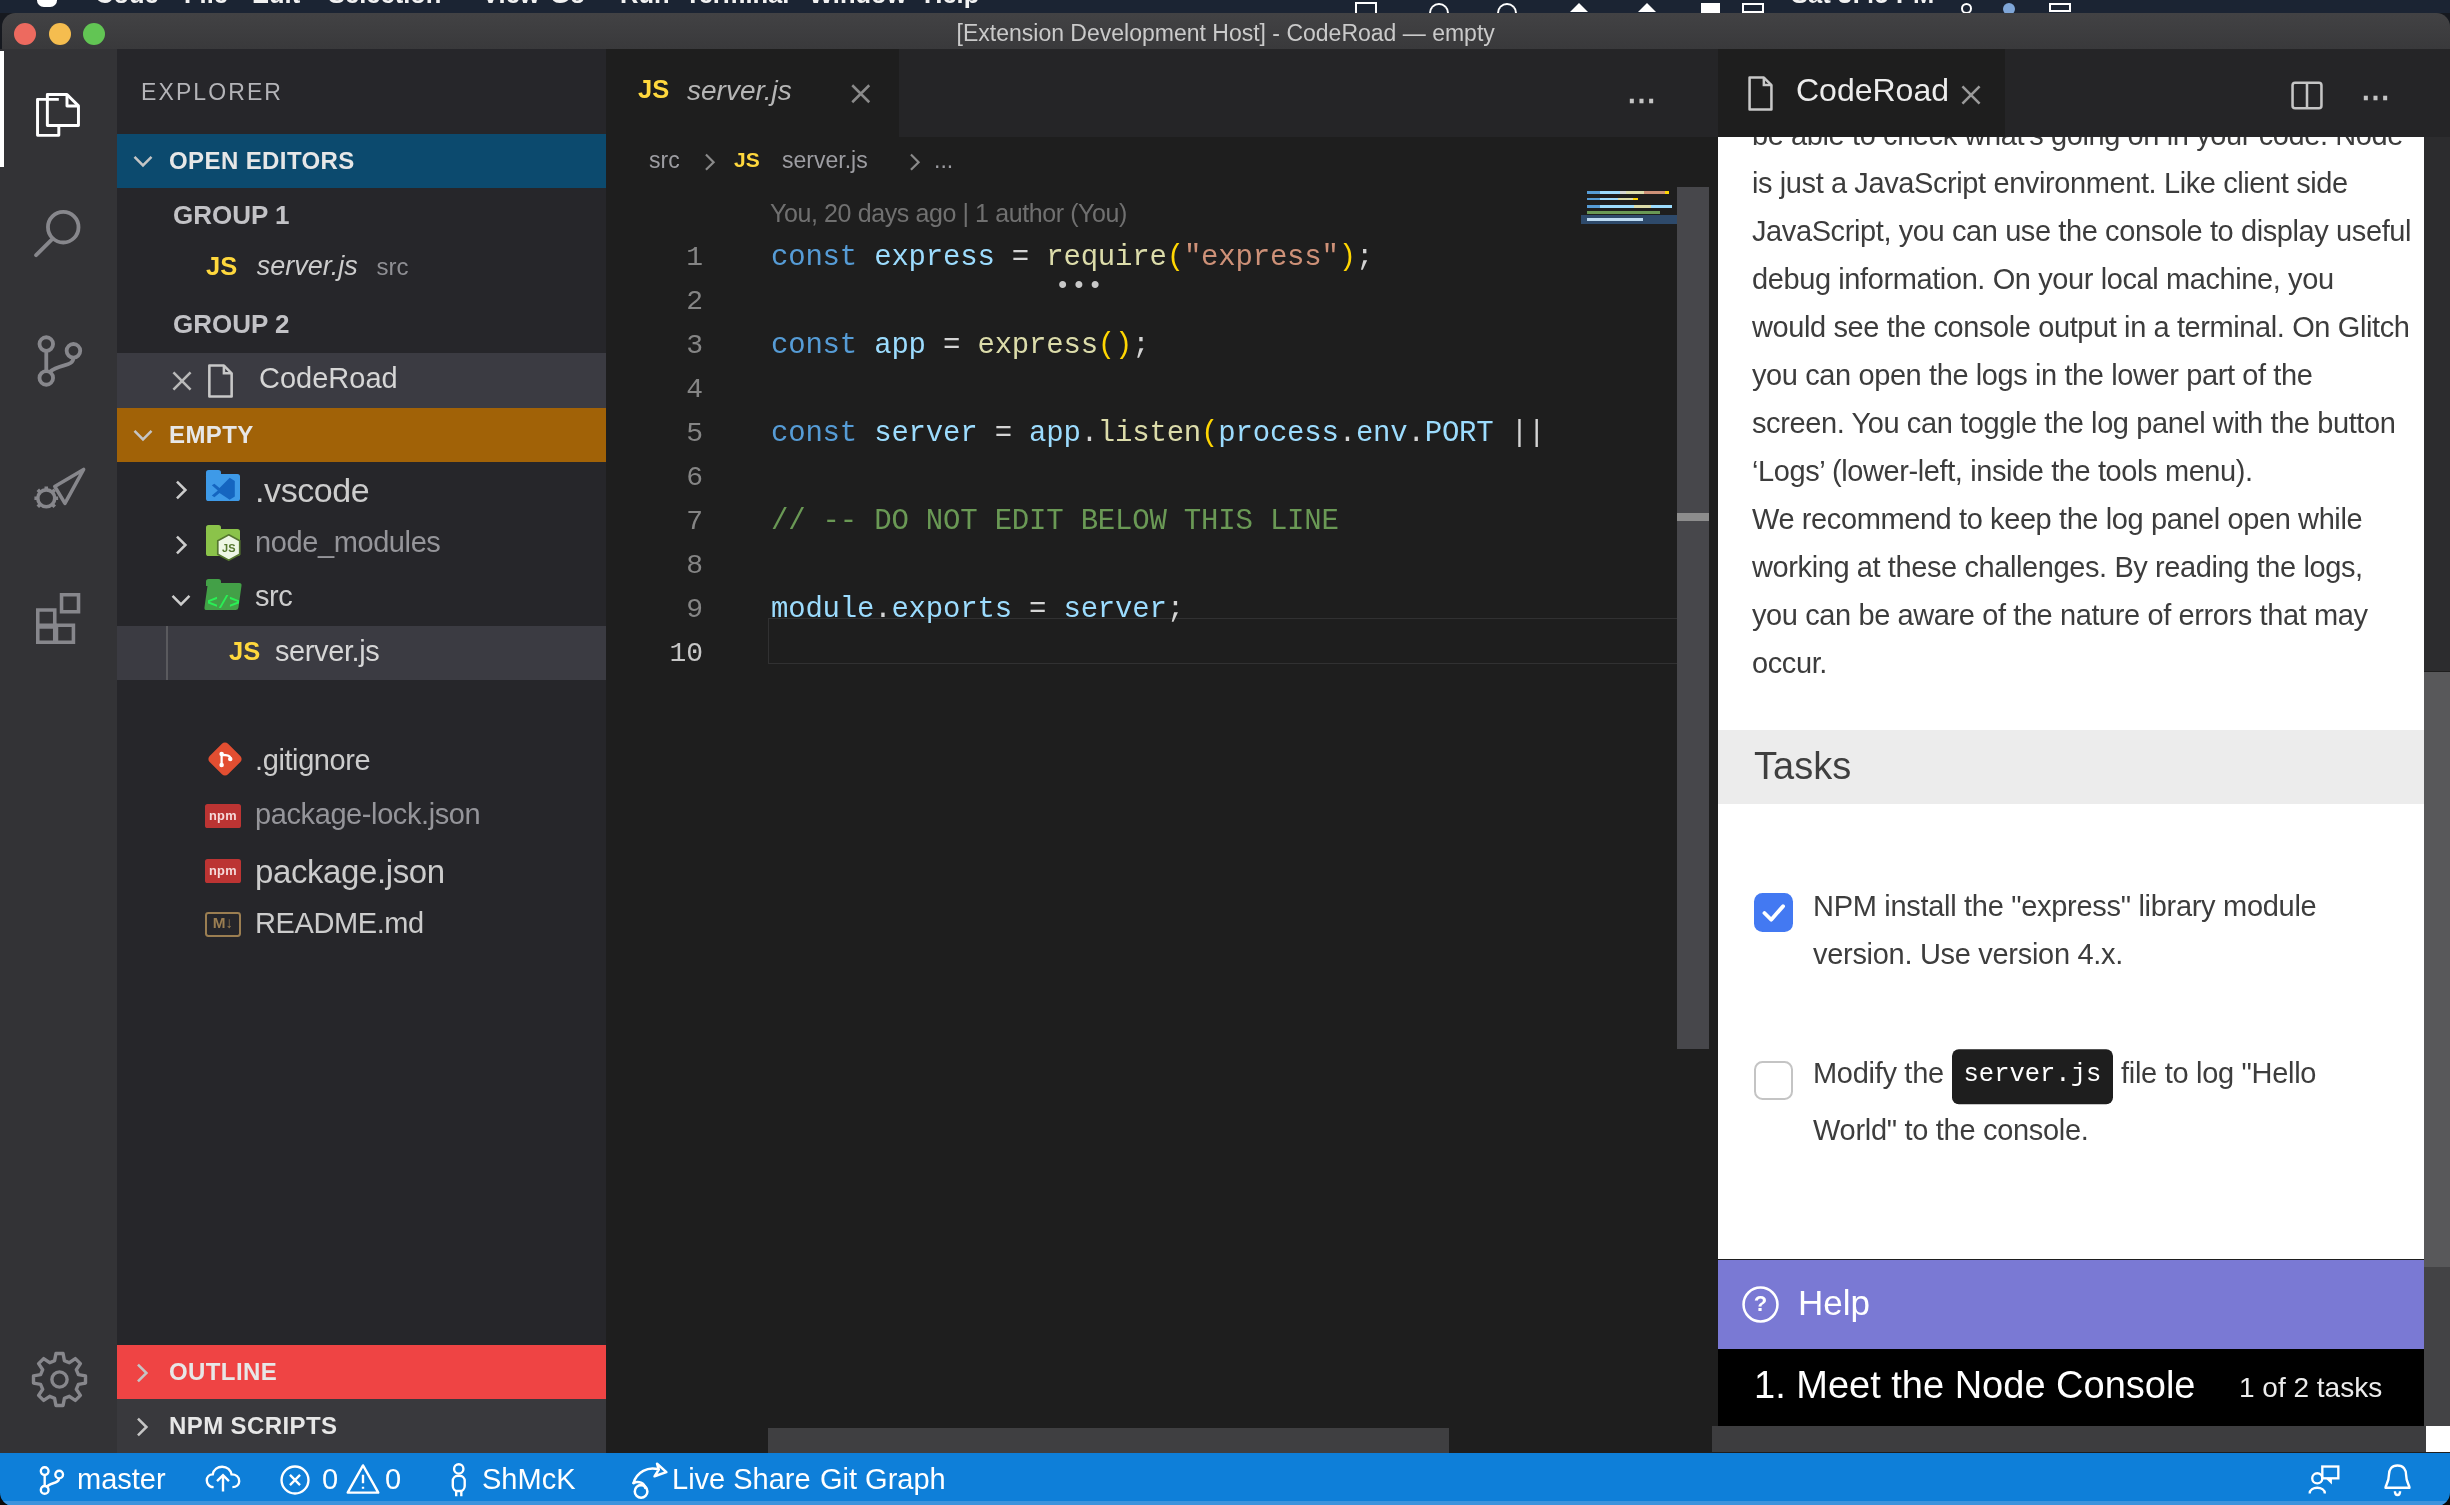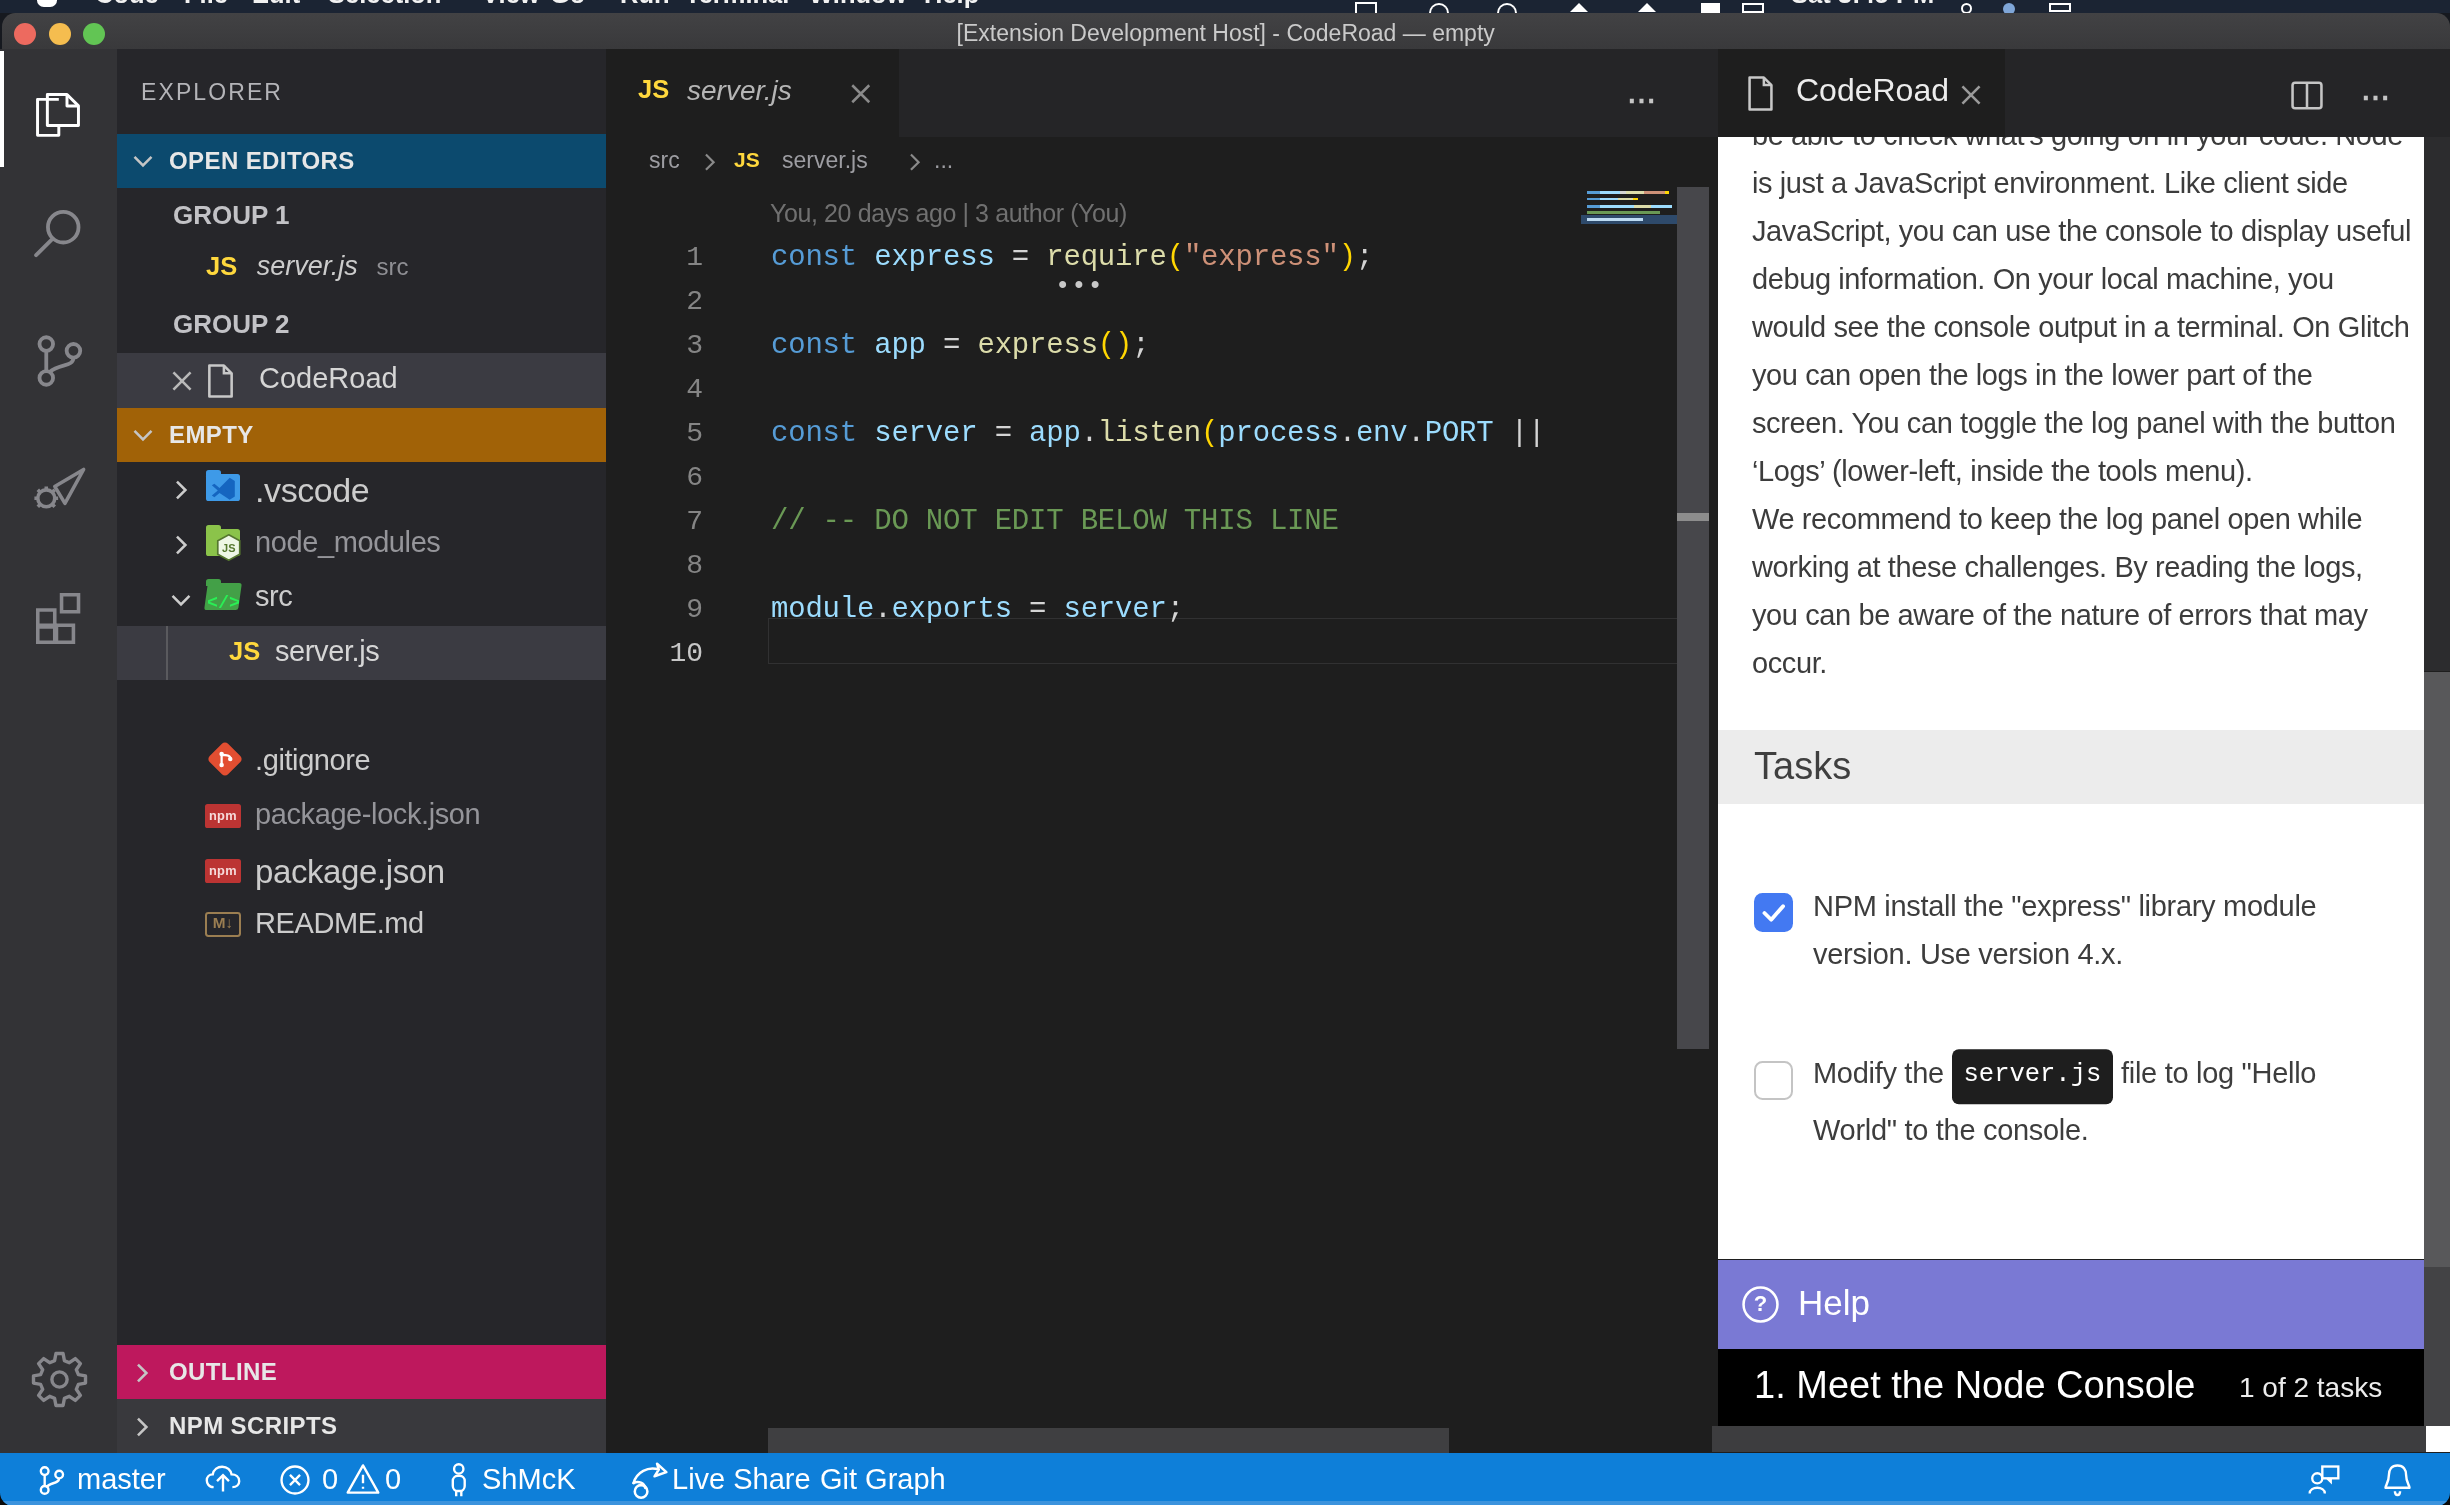--- a/index.html
+++ b/index.html
@@ -193,21 +193,21 @@
     <div class="abs" style="left:88px;top:14.5px;width:36px;height:24px;font-size:12.8px;font-weight:700;color:#f6dada;text-align:center;line-height:24px;letter-spacing:0.4px;font-family:'Liberation Sans';">npm</div>
     <div class="abs" style="left:138px;top:8.5px;font-size:33px;letter-spacing:-0.4px;color:#cccccc;">package.json</div>
   </div>
 
   <div class="abs" style="left:0;top:849px;width:489px;height:54px;">
     <div class="abs" style="left:88px;top:13.6px;width:36px;height:25.5px;border:2.6px solid #9b7e51;border-radius:3.4px;"></div>
     <div class="abs" style="left:88px;top:13.6px;width:36px;height:25.5px;font-size:15.3px;font-weight:700;color:#9b7e51;text-align:center;line-height:22px;">M↓</div>
     <div class="abs" style="left:138px;top:8.5px;font-size:29px;letter-spacing:-0.4px;color:#cccccc;">README.md</div>
   </div>
 
-  <div class="abs" style="left:0;top:1296px;width:489px;height:54px;background:#be185d;">
+  <div class="abs" style="left:0;top:1296px;width:489px;height:54px;background:#ef4444;">
     <svg class="abs" style="left:15.3px;top:17px;" width="20.4" height="22" viewBox="0 0 24 26" fill="none" stroke="#c5c5c5" stroke-width="3">
         <path d="M7 3 L17 13 L7 23"></path>
       </svg>
     <div class="abs" style="left:52px;top:12.8px;font-size:24px;font-weight:700;letter-spacing:0.4px;color:#e7e7e7;">OUTLINE</div>
   </div>
 
   <div class="abs" style="left:0;top:1350px;width:489px;height:54px;background:#39393d;">
     <svg class="abs" style="left:15.3px;top:17px;" width="20.4" height="22" viewBox="0 0 24 26" fill="none" stroke="#c5c5c5" stroke-width="3">
         <path d="M7 3 L17 13 L7 23"></path>
       </svg>
@@ -240,21 +240,21 @@
       </svg>
     <span class="abs" style="left:328px;top:10.2px;">...</span>
   </div>
 
   <div class="abs" style="left:0;top:138px;width:1113px;height:1315px;overflow:hidden;font-family:'Liberation Mono',monospace;font-size:29px;">
 
     <div class="abs" style="left:162px;top:431px;width:909px;height:46px;border-top:1.7px solid #313132;border-bottom:1.7px solid #313132;border-left:1.7px solid #313132;"></div>
 
     <div class="abs" style="left:0;top:49px;width:97px;color:#858585;text-align:right;line-height:44px;font-size:28px;">1<br>2<br>3<br>4<br>5<br>6<br>7<br>8<br>9<br><span style="color:#c6c6c6;">10</span></div>
 
-    <div class="abs" style="left:164px;top:12px;color:#707070;font-size:25px;font-family:'Liberation Sans';letter-spacing:-0.4px;">You, 20 days ago | 3 author (You)</div>
+    <div class="abs" style="left:164px;top:12px;color:#707070;font-size:25px;font-family:'Liberation Sans';letter-spacing:-0.4px;">You, 20 days ago | 1 author (You)</div>
 
     <div class="abs" style="left:165px;top:49px;line-height:44px;white-space:pre;letter-spacing:-0.2px;color:#d4d4d4;"><div><span style="color:#569cd6;">const</span> <span style="color:#9cdcfe;">express</span> = <span style="color:#dcdcaa;">require</span><span style="color:#ffd602;">(</span><span style="color:#ce9178;">"express"</span><span style="color:#ffd602;">)</span>;</div><div>&nbsp;</div><div><span style="color:#569cd6;">const</span> <span style="color:#9cdcfe;">app</span> = <span style="color:#dcdcaa;">express</span><span style="color:#ffd602;">()</span>;</div><div>&nbsp;</div><div><span style="color:#569cd6;">const</span> <span style="color:#9cdcfe;">server</span> = <span style="color:#9cdcfe;">app</span>.<span style="color:#dcdcaa;">listen</span><span style="color:#ffd602;">(</span><span style="color:#9cdcfe;">process</span>.<span style="color:#9cdcfe;">env</span>.<span style="color:#9cdcfe;">PORT</span> ||</div><div>&nbsp;</div><div><span style="color:#6a9955;">// -- DO NOT EDIT BELOW THIS LINE</span></div><div>&nbsp;</div><div><span style="color:#9cdcfe;">module</span>.<span style="color:#9cdcfe;">exports</span> = <span style="color:#9cdcfe;">server</span>;</div></div>
 
     <div class="abs" style="left:449px;top:85px;color:#c8c8c8;font-size:25.5px;letter-spacing:0.9px;">•••</div>
 
     <div class="abs" style="left:162px;top:1241px;width:681px;height:26px;background:#3f3f41;"></div>
   </div>
 
   <div class="abs" style="left:975px;top:136px;width:96px;height:94px;">
     <div class="abs" style="left:0px;top:30px;width:96px;height:8.5px;background:#2e4a6b;"></div>

